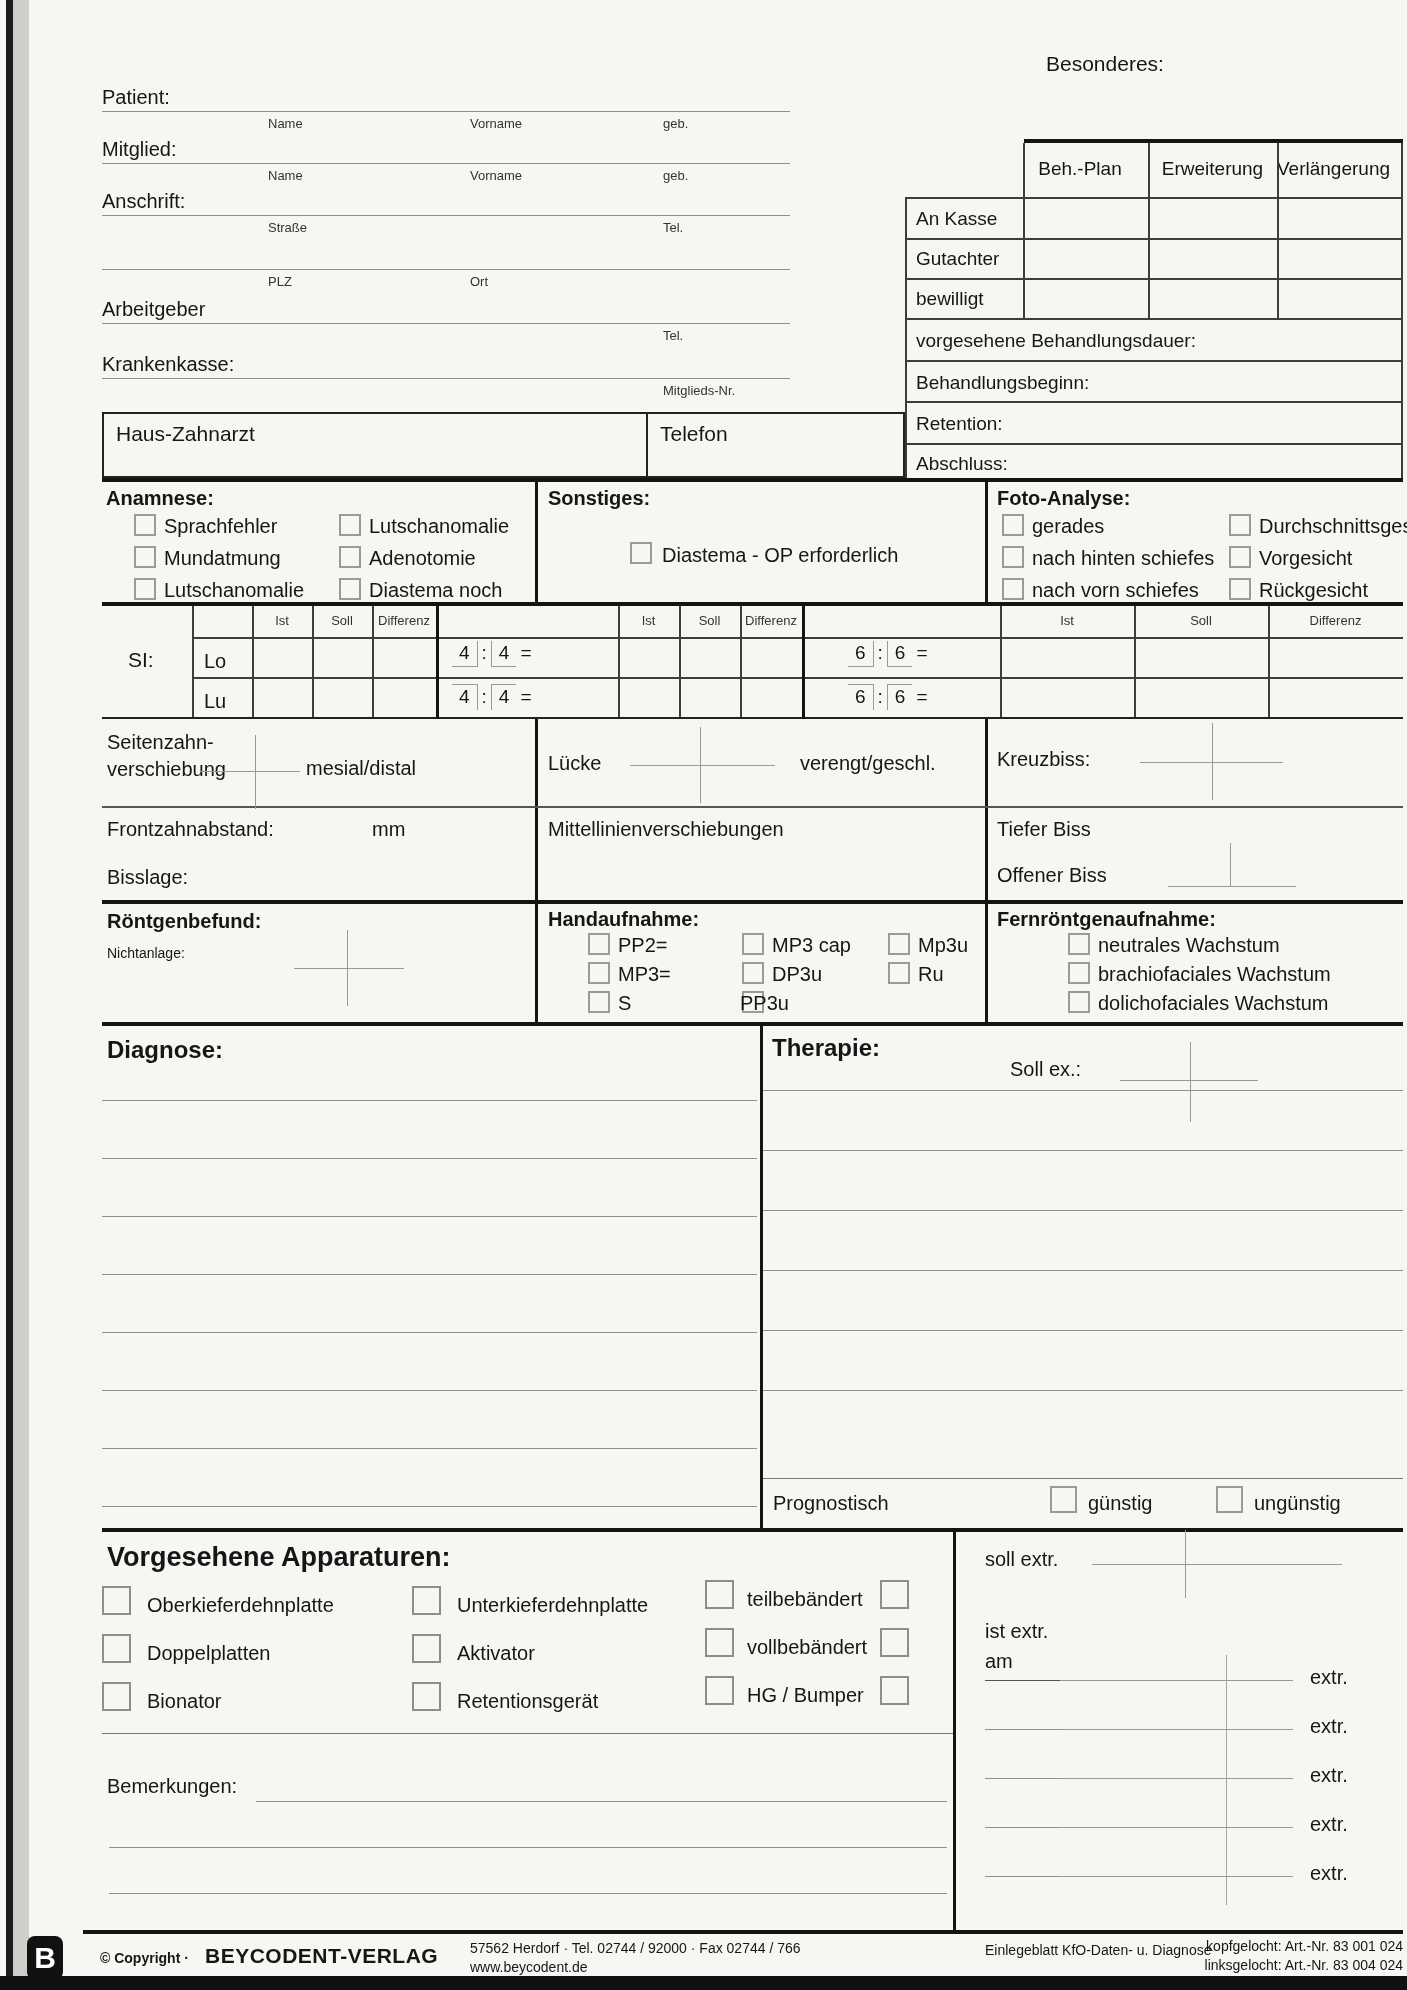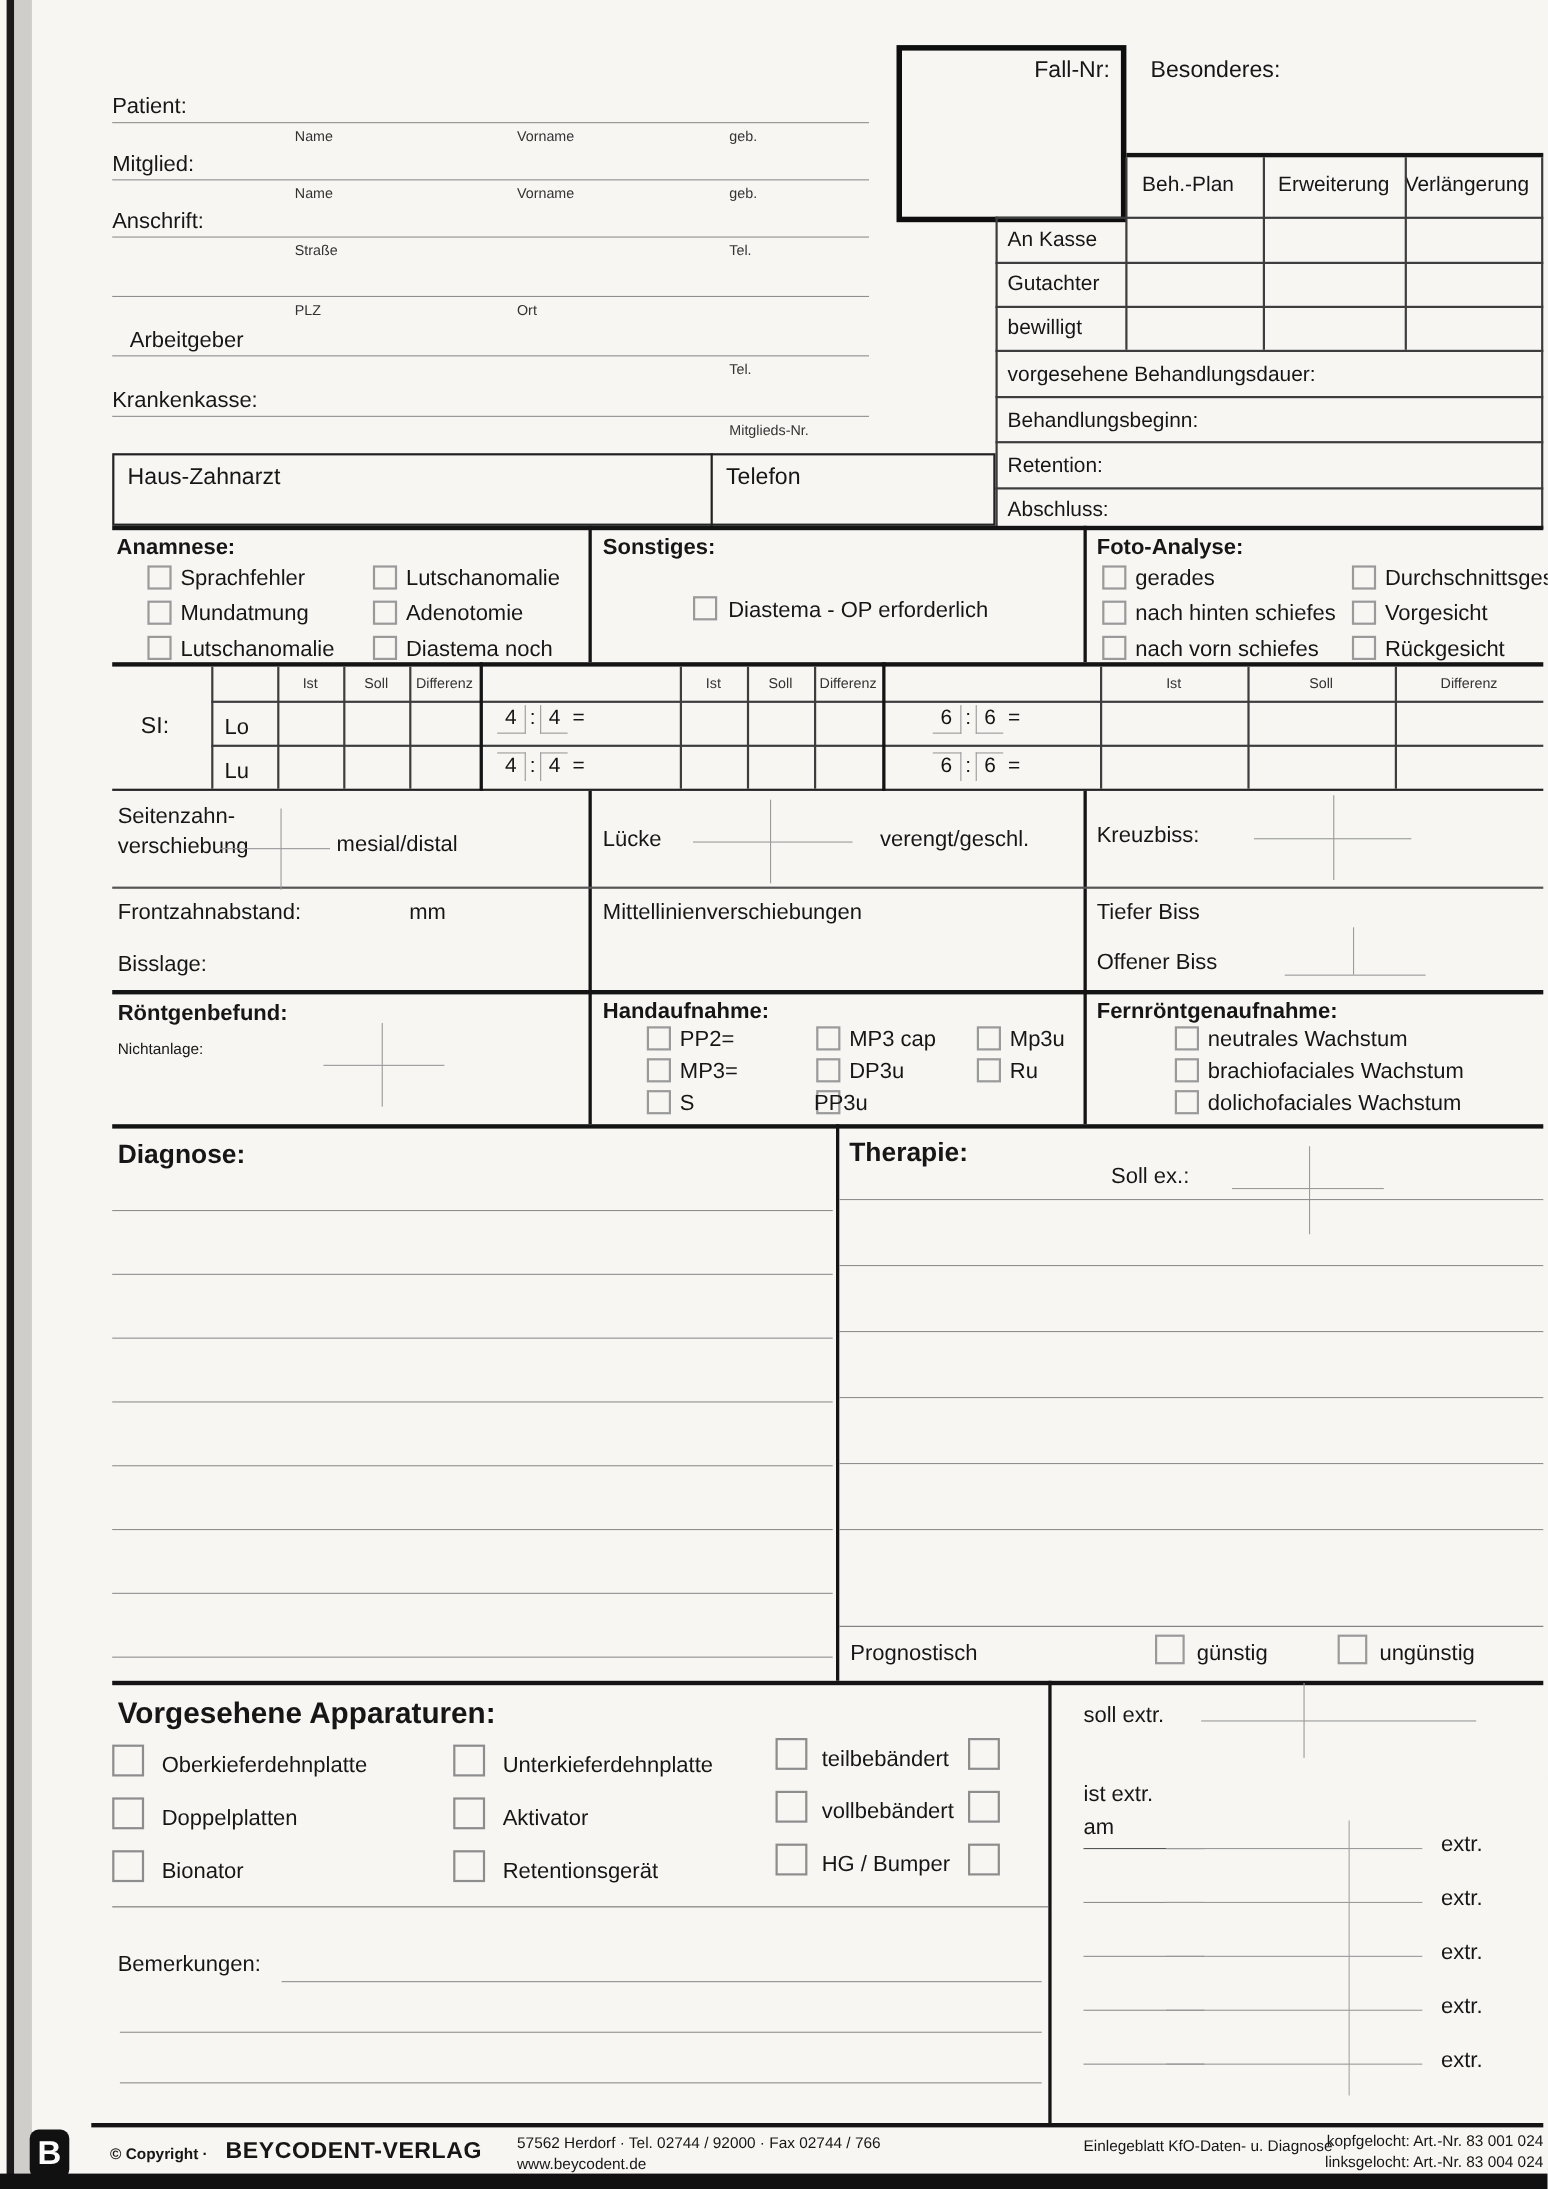--- a/index.html
+++ b/index.html
@@ -39,23 +39,20 @@
 </head>
 <body>
 
 <div id="page">
 
   <div class="abs" style="left:6px;top:0;width:7px;height:1990px;background:#1b1b1b"></div>
   <div class="abs" style="left:13px;top:0;width:16px;height:1990px;background:#cfcecb"></div>
   <div class="abs" style="left:0;top:1976px;width:1407px;height:14px;background:#111"></div>
 
 
-  <div class="abs" style="left:815px;top:41px;width:209px;height:161px;border:5px solid #0e0e0e;text-align:right;padding:6px 10px">
-    <span class="f21">Fall-Nr:</span>
-  </div>
   <div class="abs f21" style="left:1046px;top:52px">Besonderes:</div>
 
   <div class="abs f20" style="left:102px;top:86px">Patient:</div>
   <div class="ul" style="left:102px;top:111px;width:688px"></div>
   <div class="abs f13" style="left:268px;top:116px">Name</div>
   <div class="abs f13" style="left:470px;top:116px">Vorname</div>
   <div class="abs f13" style="left:663px;top:116px">geb.</div>
 
   <div class="abs f20" style="left:102px;top:138px">Mitglied:</div>
   <div class="ul" style="left:102px;top:163px;width:688px"></div>
@@ -65,21 +62,21 @@
 
   <div class="abs f20" style="left:102px;top:190px">Anschrift:</div>
   <div class="ul" style="left:102px;top:215px;width:688px"></div>
   <div class="abs f13" style="left:268px;top:220px">Straße</div>
   <div class="abs f13" style="left:663px;top:220px">Tel.</div>
 
   <div class="ul" style="left:102px;top:269px;width:688px"></div>
   <div class="abs f13" style="left:268px;top:274px">PLZ</div>
   <div class="abs f13" style="left:470px;top:274px">Ort</div>
 
-  <div class="abs f20" style="left:118px;top:298px">Arbeitgeber</div>
+  <div class="abs f20" style="left:102px;top:298px">Arbeitgeber</div>
   <div class="ul" style="left:102px;top:323px;width:688px"></div>
   <div class="abs f13" style="left:663px;top:328px">Tel.</div>
 
   <div class="abs f20" style="left:102px;top:353px">Krankenkasse:</div>
   <div class="ul" style="left:102px;top:378px;width:688px"></div>
   <div class="abs f13" style="left:663px;top:383px">Mitglieds-Nr.</div>
 
   <div class="tk" style="left:1024px;top:139px;width:379px;height:4px"></div>
   <div class="abs f19 ctr" style="left:1023px;top:158px;width:114px">Beh.-Plan</div>
   <div class="abs f19 ctr" style="left:1148px;top:158px;width:129px">Erweiterung</div>

